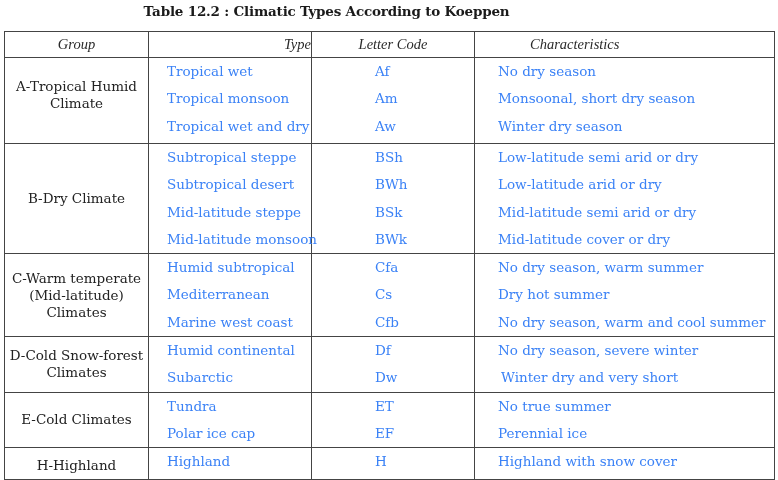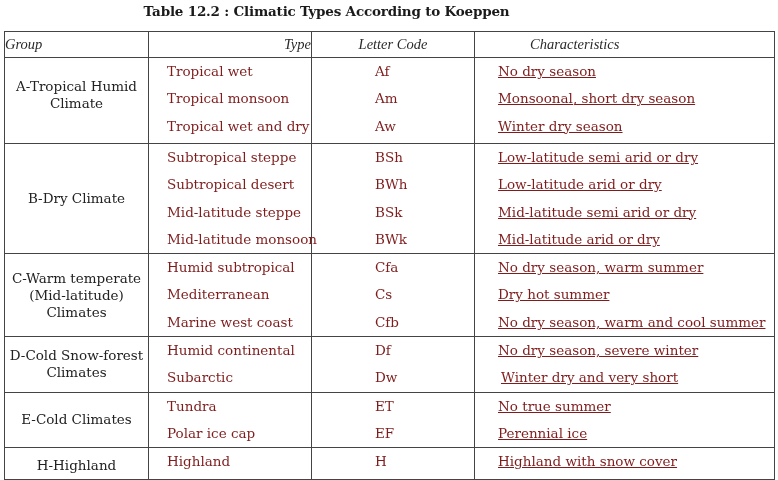--- a/index.html
+++ b/index.html
@@ -20,36 +20,36 @@
   }
   td, th {
     border: 1.5px solid #444;
     padding: 0; vertical-align: top;
   }
   th {
     height: 25px; font-weight: normal; font-style: italic;
     font-family: "Liberation Serif", serif; font-size: 14.5px;
     vertical-align: middle; color: #2a2a2a;
   }
-  th.h-group { text-align: left; margin-top: 9px; }
+  th.h-group { text-align: center; margin-top: 9px; }
   th.h-type  { text-align: right; padding-left: 58px; }
   th.h-code  { text-align: center; }
   th.h-char  { text-align: left; padding-left: 55px; }
   td.group {
     text-align: center; vertical-align: middle;
     font-size: 13.5px; line-height: 17px; padding: 0 4px;
   }
   td.multi { padding: 0; }
   .line {
     height: 27.3px; line-height: 27.3px;
-    font-size: 13.5px; white-space: nowrap; color: #7f1d1d;
+    font-size: 13.5px; white-space: nowrap; color: #3b82f6;
   }
   td.types .line { padding-left: 18px; }
   td.codes .line { padding-left: 63px; }
-  td.chars .line { padding-left: 23px; text-decoration: underline; }
+  td.chars .line { padding-left: 23px; }
   td.chars .line.indent { padding-left: 26px; }
 </style>
 </head>
 <body>
 
 <div class="title">Table 12.2 : Climatic Types According to Koeppen</div>
 
 <table id="tbl">
   <colgroup>
     <col style="width:144px">
@@ -97,21 +97,21 @@
       <td class="multi codes">
         <div class="line">BSh</div>
         <div class="line">BWh</div>
         <div class="line">BSk</div>
         <div class="line">BWk</div>
       </td>
       <td class="multi chars">
         <div class="line">Low-latitude semi arid or dry</div>
         <div class="line">Low-latitude arid or dry</div>
         <div class="line">Mid-latitude semi arid or dry</div>
-        <div class="line">Mid-latitude arid or dry</div>
+        <div class="line">Mid-latitude cover or dry</div>
       </td>
     </tr>
 
     <tr style="height:81px">
       <td class="group">C-Warm temperate (Mid-latitude) Climates</td>
       <td class="multi types">
         <div class="line">Humid subtropical</div>
         <div class="line">Mediterranean</div>
         <div class="line">Marine west coast</div>
       </td>

